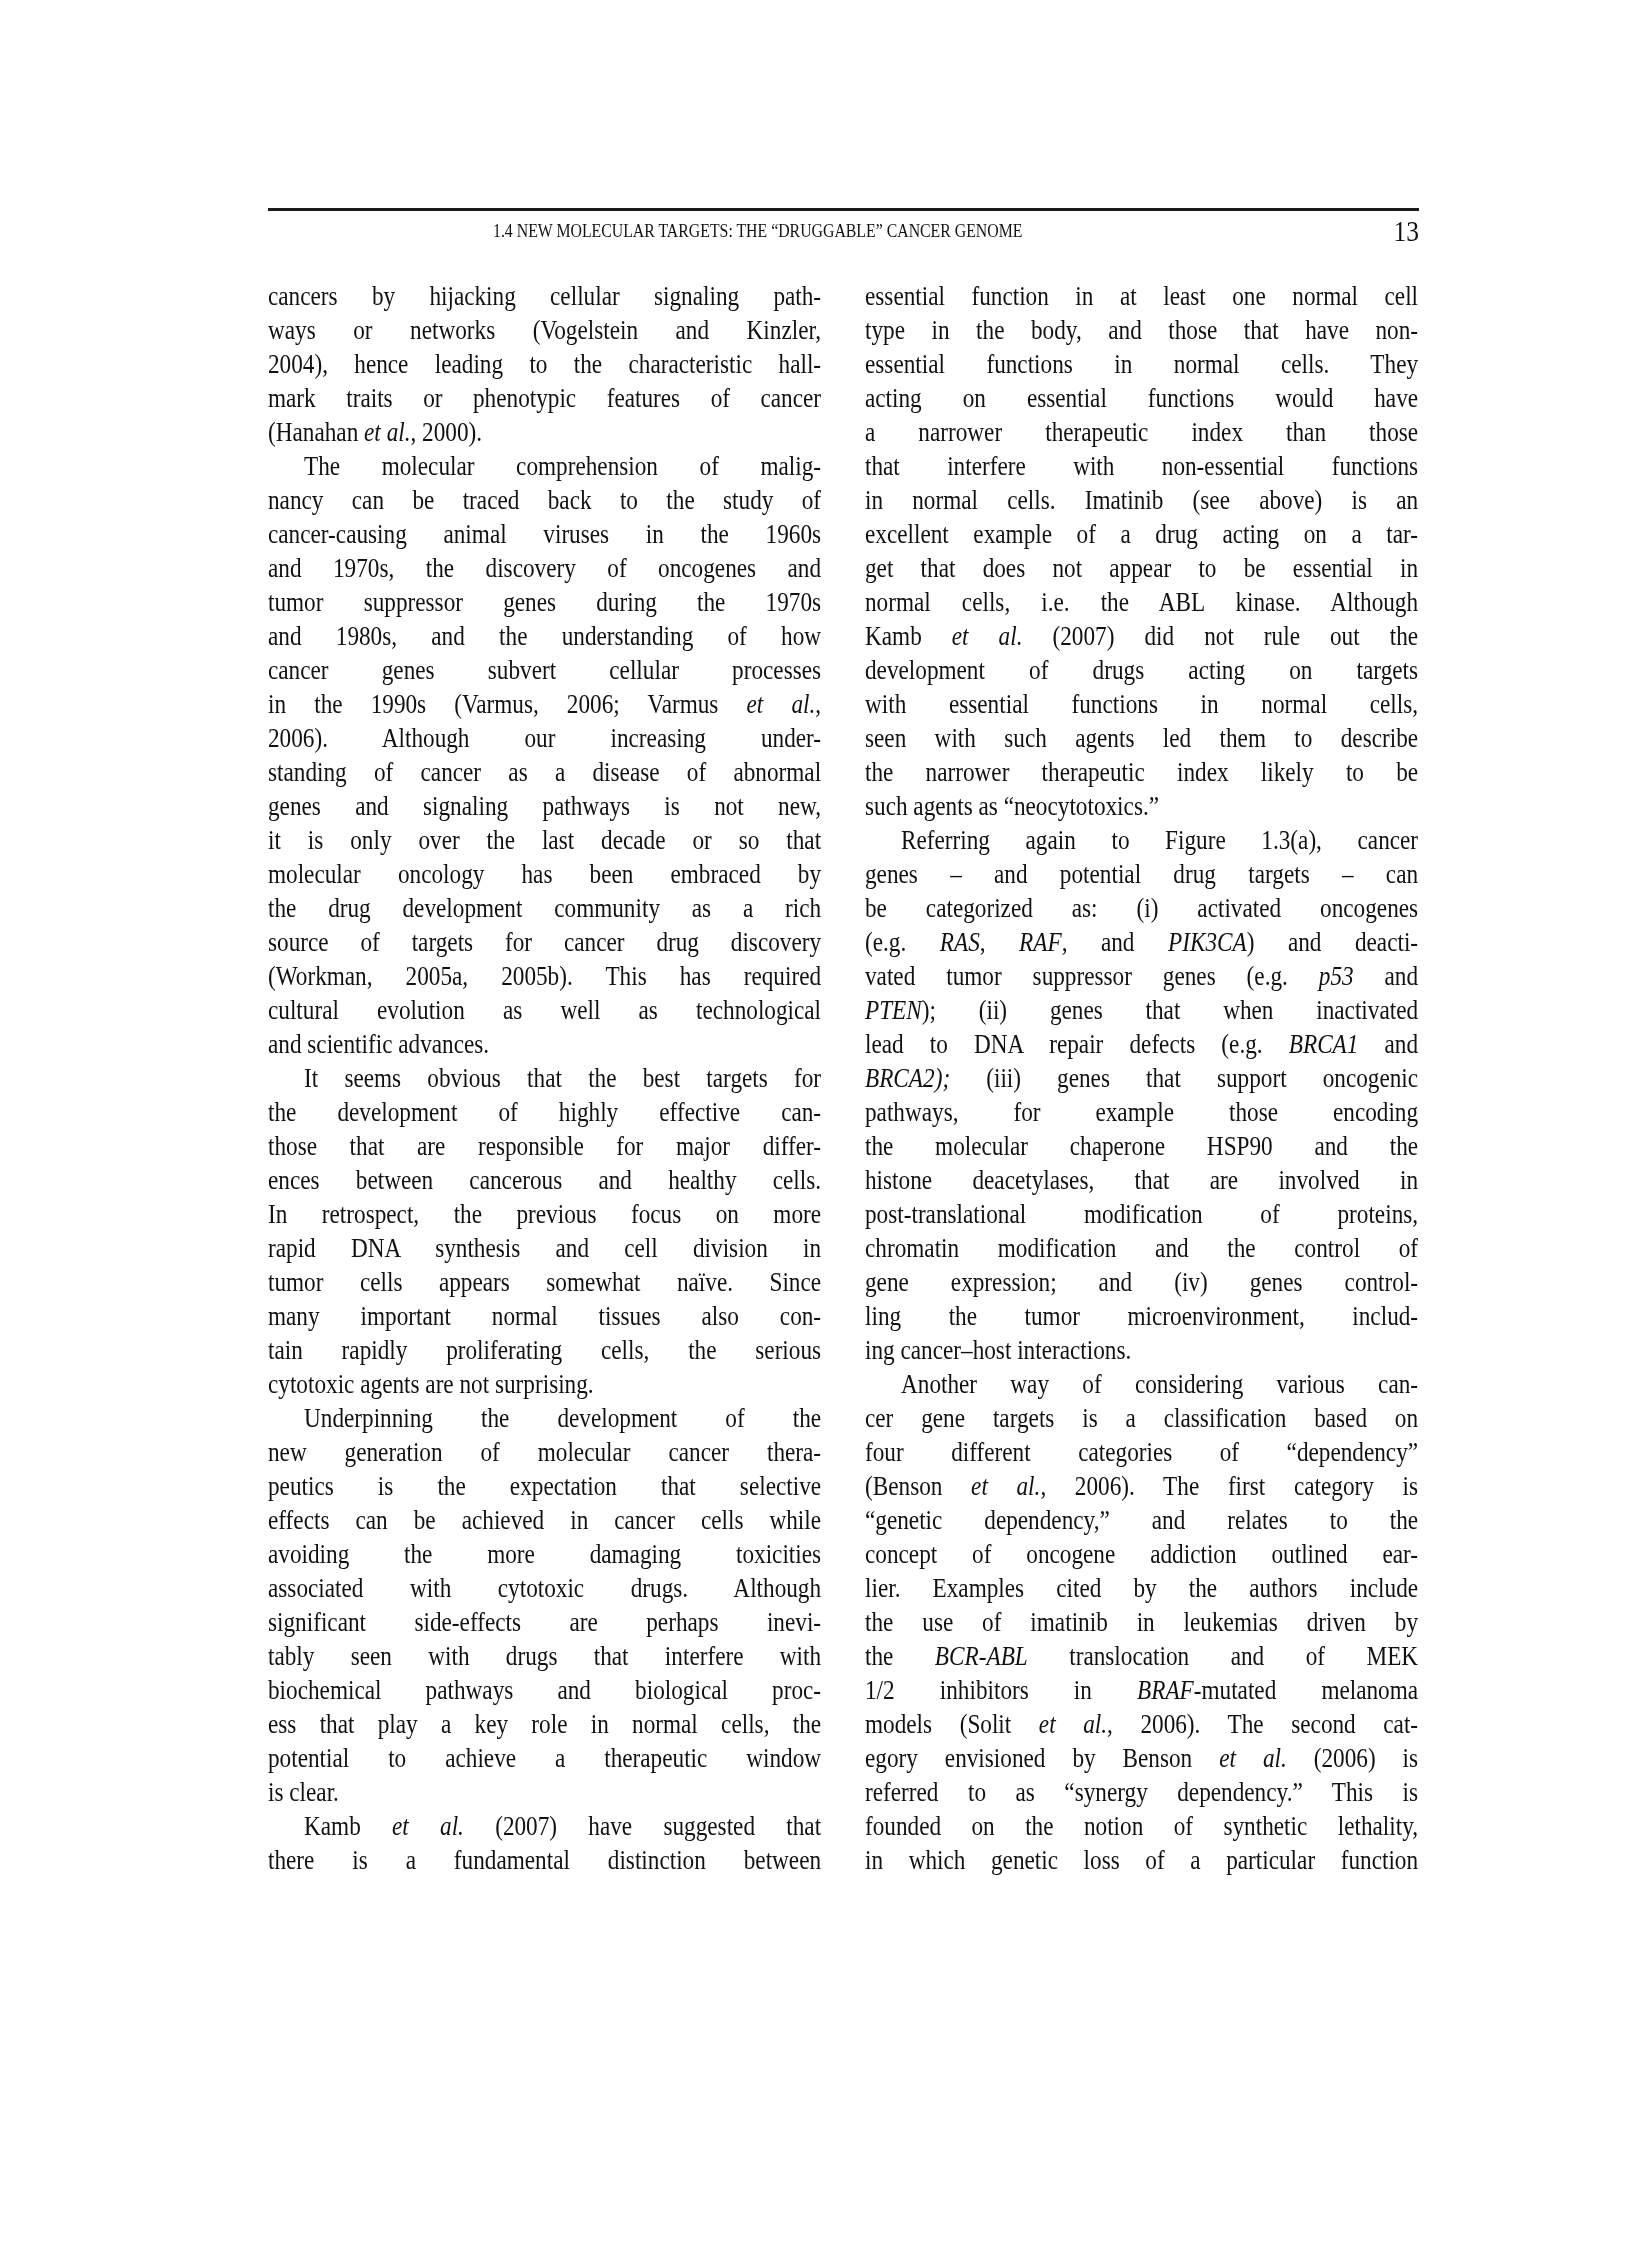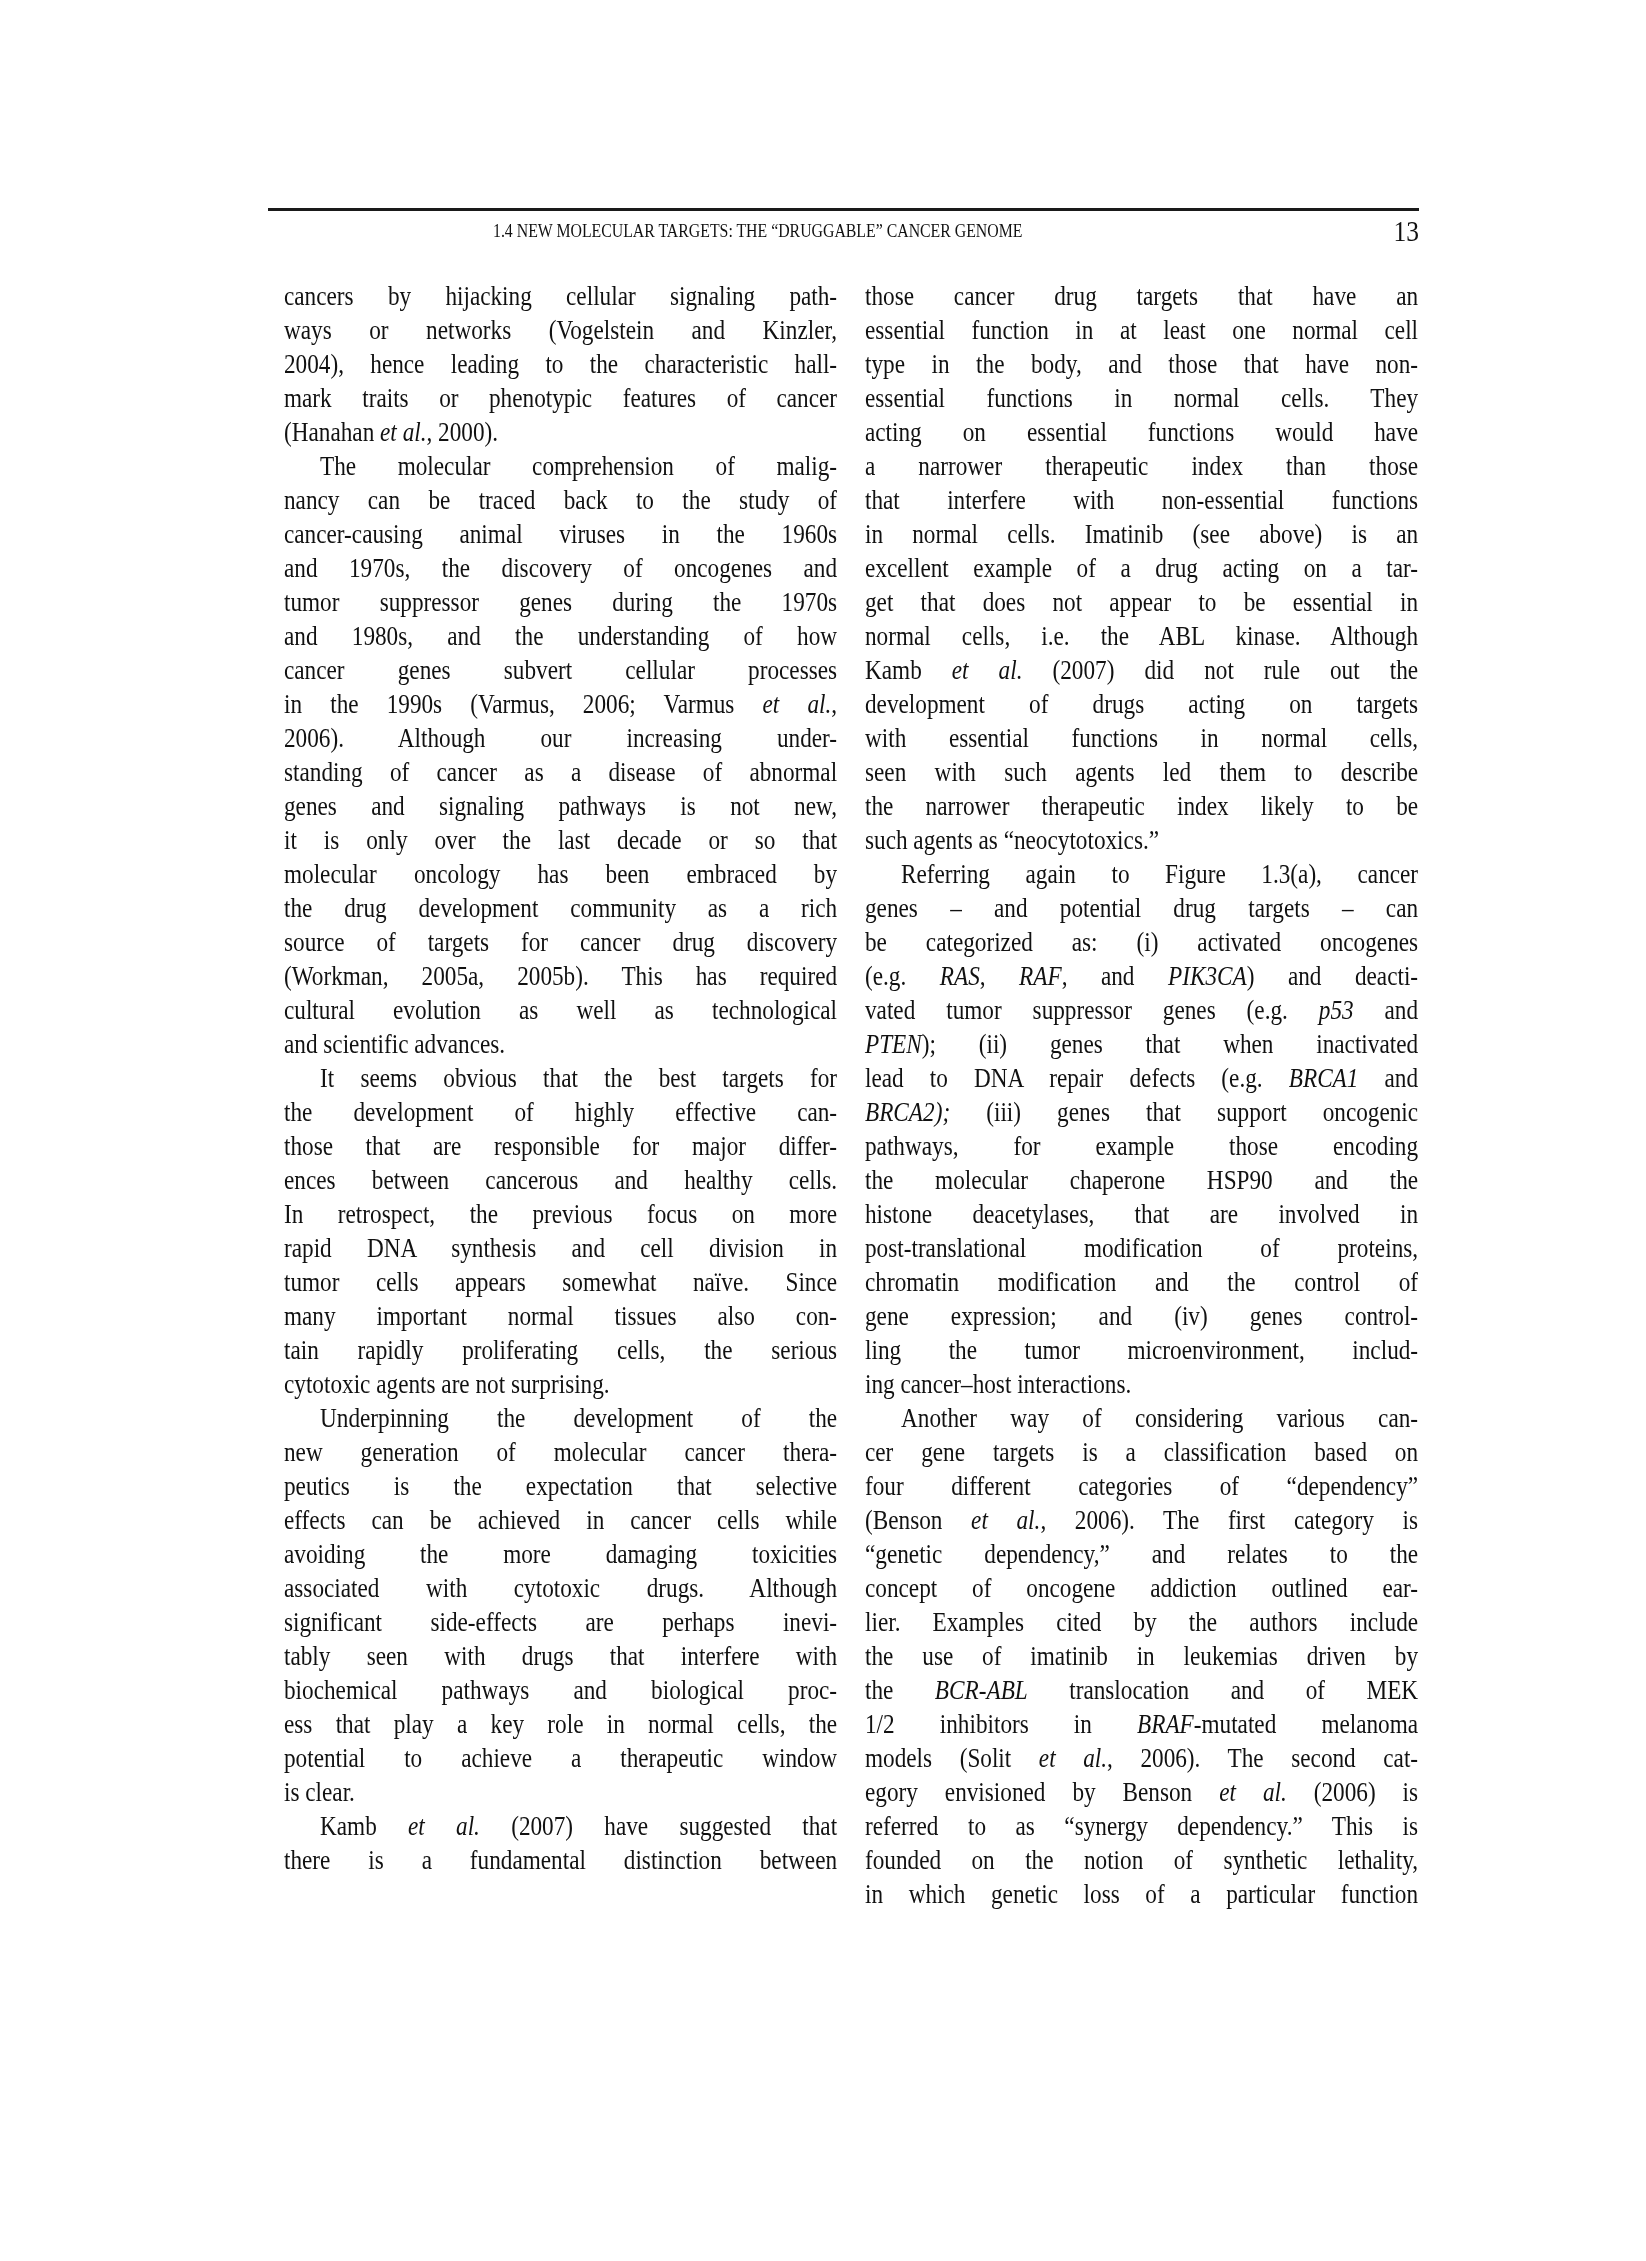--- a/index.html
+++ b/index.html
@@ -4,21 +4,21 @@
 <style>
   html, body { margin: 0; padding: 0; background: #ffffff; }
   body { width: 1647px; height: 2261px; position: relative; overflow: hidden;
          font-family: "Liberation Serif", "DejaVu Serif", serif; color: #111; }
   .rule { position: absolute; left: 268px; top: 208px; width: 1151px; height: 3.4px; background: #1a1a1a; }
   .running-head { position: absolute; top: 217px; left: 268px; width: 1151px; height: 34px; }
   .rh-title { position: absolute; left: 225px; top: 4.1px; font-size: 18.4px; letter-spacing: 0px;
               transform: scaleX(0.86); transform-origin: left top; white-space: nowrap; }
   .rh-page { position: absolute; right: 0; top: -2.7px; font-size: 30px; transform: scaleX(0.85); transform-origin: right top; }
   .col { position: absolute; top: 279px; width: 553px; }
-  .col-left { left: 284px; }
+  .col-left { left: 268px; }
   .col-right { left: 865px; }
   .line { height: 34px; line-height: 34px; font-size: 27px; white-space: nowrap;
           text-align: justify; text-align-last: justify; }
   .line.last { text-align-last: left; }
   .line.indent { padding-left: 36px; }
   .line .inner { display: inline-block; transform: scaleX(0.86); transform-origin: left center; width: 116.3%; }
   i { font-style: italic; }
 </style>
 </head>
 <body>
@@ -72,21 +72,20 @@
     <div class="line"><span class="inner">significant side-effects are perhaps inevi-</span></div>
     <div class="line"><span class="inner">tably seen with drugs that interfere with</span></div>
     <div class="line"><span class="inner">biochemical pathways and biological proc-</span></div>
     <div class="line"><span class="inner">ess that play a key role in normal cells, the</span></div>
     <div class="line"><span class="inner">potential to achieve a therapeutic window</span></div>
     <div class="line last"><span class="inner">is clear.</span></div>
     <div class="line indent"><span class="inner">Kamb <i>et al.</i> (2007) have suggested that</span></div>
     <div class="line"><span class="inner">there is a fundamental distinction between</span></div>
   </div>
 <div class="col col-right">
-    <div class="line"><span class="inner">those cancer drug targets that have an</span></div>
     <div class="line"><span class="inner">essential function in at least one normal cell</span></div>
     <div class="line"><span class="inner">type in the body, and those that have non-</span></div>
     <div class="line"><span class="inner">essential functions in normal cells. They</span></div>
     <div class="line"><span class="inner">acting on essential functions would have</span></div>
     <div class="line"><span class="inner">a narrower therapeutic index than those</span></div>
     <div class="line"><span class="inner">that interfere with non-essential functions</span></div>
     <div class="line"><span class="inner">in normal cells. Imatinib (see above) is an</span></div>
     <div class="line"><span class="inner">excellent example of a drug acting on a tar-</span></div>
     <div class="line"><span class="inner">get that does not appear to be essential in</span></div>
     <div class="line"><span class="inner">normal cells, i.e. the ABL kinase. Although</span></div>

